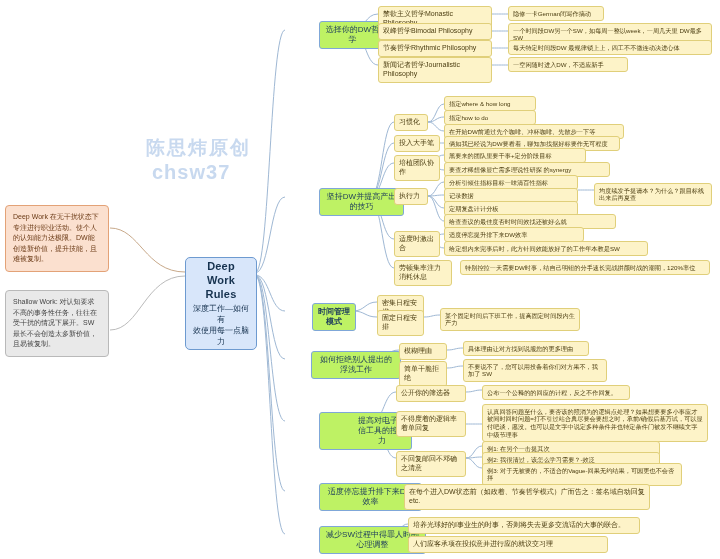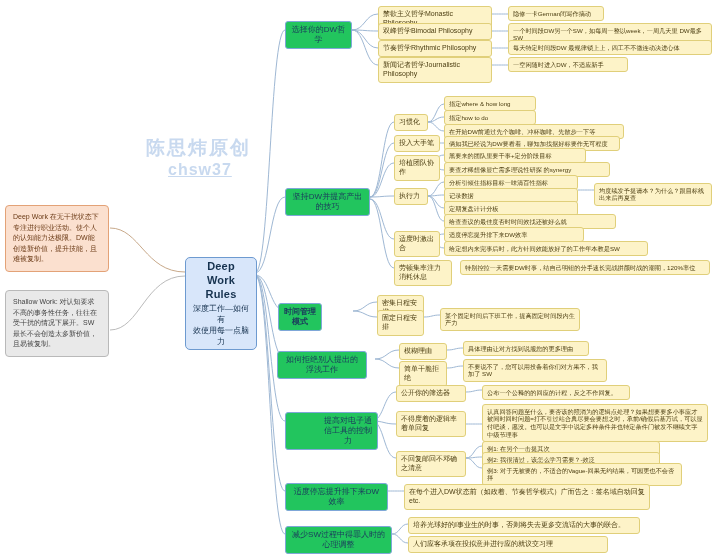--- a/index.html
+++ b/index.html
@@ -1,31 +1,31 @@
 <!DOCTYPE html>
 <html><head>
 <meta charset="utf-8">
 <style>
   html,body{margin:0;padding:0;}
   body{width:720px;height:559px;background:#ffffff;font-family:"Liberation Sans","DejaVu Sans",sans-serif;position:relative;overflow:hidden;}
   #canvas{position:absolute;left:0;top:0;width:720px;height:559px;}
   svg.lines{position:absolute;left:0;top:0;width:720px;height:559px;pointer-events:none;}
   .node{position:absolute;box-sizing:border-box;border-radius:3px;line-height:1.25;}
-  .lvl1{background:#22c55e;border:1px solid #7fa7d8;color:#1b3a5c;font-size:8px;padding:3px 5px;text-align:center;}
+  .lvl1{background:#bef264;border:1px solid #7fa7d8;color:#1b3a5c;font-size:8px;padding:3px 5px;text-align:center;margin-left:34px;}
   .lvl2{background:#fdf3c8;border:1px solid #e0cf7a;color:#4a3c10;font-size:7px;padding:3px 4px;}
   .lvl3{background:#fdf3c8;border:1px solid #e0cf7a;color:#4a3c10;font-size:6.2px;padding:2.5px 4px;}
   .center{background:#d8e6fa;border:1.6px solid #6d9ad0;color:#16324f;border-radius:5px;text-align:center;padding:2px 7px;}
   .center .t1{font-size:11px;font-weight:bold;letter-spacing:.2px;}
   .center .t2{font-size:8px;margin-top:3px;line-height:1.35;}
   .sidebox{border-radius:4px;font-size:7px;line-height:1.5;padding:6px 7px;}
   .deepbox{background:#fbe0cf;border:1px solid #e3a277;color:#6b3a16;}
   .shallowbox{background:#e9e9e9;border:1px solid #b9b9b9;color:#444;}
   .watermark{position:absolute;color:#c8d9ef;font-weight:bold;text-align:left;}
   .wm1{font-size:19px;left:146px;top:135px;letter-spacing:2px;text-align:right;}
-  .wm2{font-size:16px;left:168px;top:161px;letter-spacing:1px;text-decoration:underline;}
+  .wm2{font-size:20px;left:152px;top:161px;letter-spacing:1px;}
 </style>
 </head>
 <body>
 
 <div id="canvas">
   <svg class="lines">
     <g stroke="#9fb8d4" stroke-width="1" fill="none">
 
       <path d="M255 273 C 270 273, 270 30, 285 30"></path>
       <path d="M255 273 C 270 273, 270 197, 285 197"></path>

